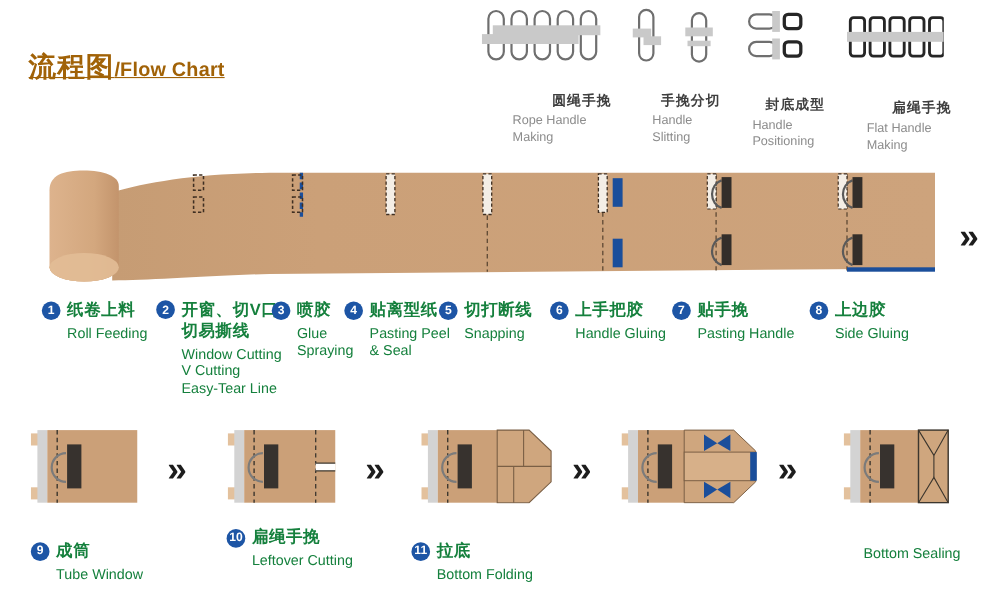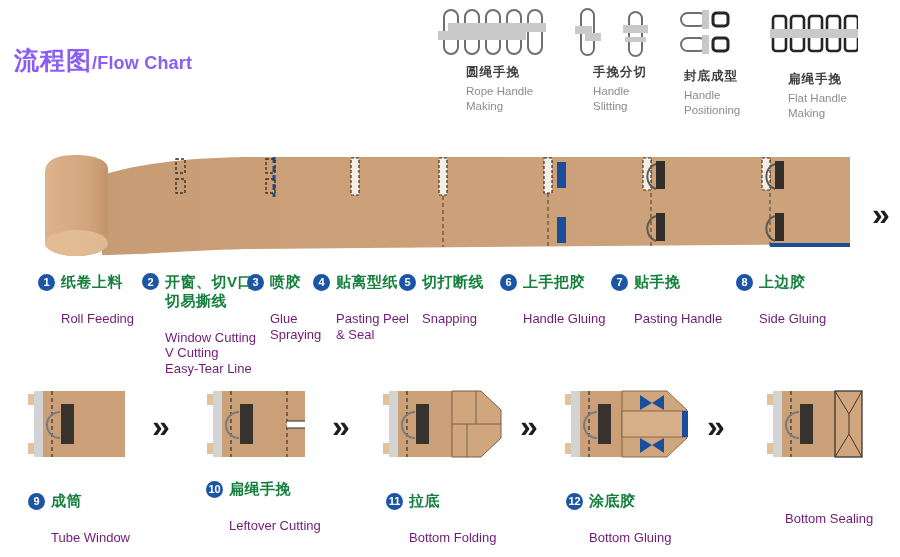--- a/index.html
+++ b/index.html
@@ -1,37 +1,37 @@
 <!DOCTYPE html>
 <html><head>
 <meta charset="utf-8">
 <style>
   html,body{margin:0;padding:0;}
   body{font-family:"Liberation Sans","DejaVu Sans",sans-serif;background:#ffffff;}
   .canvas{position:relative;width:900px;height:557px;background:#ffffff;overflow:hidden;}
 
   
-  .title{position:absolute;left:14px;top:44px;color:#8b5cf6;white-space:nowrap;}
+  .title{position:absolute;left:26px;top:44px;color:#a16207;white-space:nowrap;text-decoration:underline;}
   .title .t-zh{font-size:25px;font-weight:bold;letter-spacing:1px;}
   .title .t-en{font-size:18px;font-weight:bold;letter-spacing:0.2px;}
 
   
   .proc{position:absolute;top:6px;}
   .proc .icon-box{height:58px;display:flex;align-items:flex-start;}
-  .pzh{font-size:12.5px;font-weight:bold;color:#3f3f3f;margin-top:0;letter-spacing:1px;}
+  .pzh{font-size:12.5px;font-weight:bold;color:#3f3f3f;margin-top:19px;letter-spacing:1px;text-align:right;}
   .pen{font-size:11.5px;color:#8c8c8c;line-height:1.3;white-space:pre-line;margin-top:3px;}
 
   
   .step{position:absolute;}
   .step-head{display:flex;align-items:center;gap:6px;}
   .badge{display:inline-flex;align-items:center;justify-content:center;
          min-width:17px;height:17px;border-radius:50%;background:#1d55a5;color:#fff;
          font-size:11px;font-weight:bold;flex:0 0 auto;}
   .zh{font-size:15px;font-weight:bold;color:#15803d;white-space:pre-line;line-height:1.25;letter-spacing:0.5px;}
-  .en{font-size:13px;color:#701a75;white-space:pre-line;line-height:1.22;margin-left:23px;margin-top:19px;}
+  .en{font-size:13px;color:#15803d;white-space:pre-line;line-height:1.22;margin-left:23px;margin-top:3px;}
 
   .arrow{position:absolute;font-size:32px;font-weight:bold;color:#1d1d1d;line-height:1;}
 
   svg{display:block;}
   .abs{position:absolute;}
 </style>
 </head>
 <body>
 
 <div class="canvas">
@@ -336,31 +336,24 @@
       </div>
     <div class="en">Tube Window</div>
   </div>
   <div class="step" style="left:206px;top:480px;">
     <div class="step-head">
         <span class="badge">10</span>
       <span class="zh">扁绳手挽</span>
       </div>
     <div class="en">Leftover Cutting</div>
   </div>
-  <div class="step" style="left:386px;top:492px;">
+  <div class="step" style="left:374px;top:492px;">
     <div class="step-head">
         <span class="badge">11</span>
       <span class="zh">拉底</span>
       </div>
     <div class="en">Bottom Folding</div>
   </div>
-  <div class="step" style="left:566px;top:492px;">
-    <div class="step-head">
-        <span class="badge">12</span>
-      <span class="zh">涂底胶</span>
-      </div>
-    <div class="en">Bottom Gluing</div>
-  </div>
   <div class="step" style="left:762px;top:492px;">
     <div class="en">Bottom Sealing</div>
   </div>
 
 </div>
 
 </body></html>

